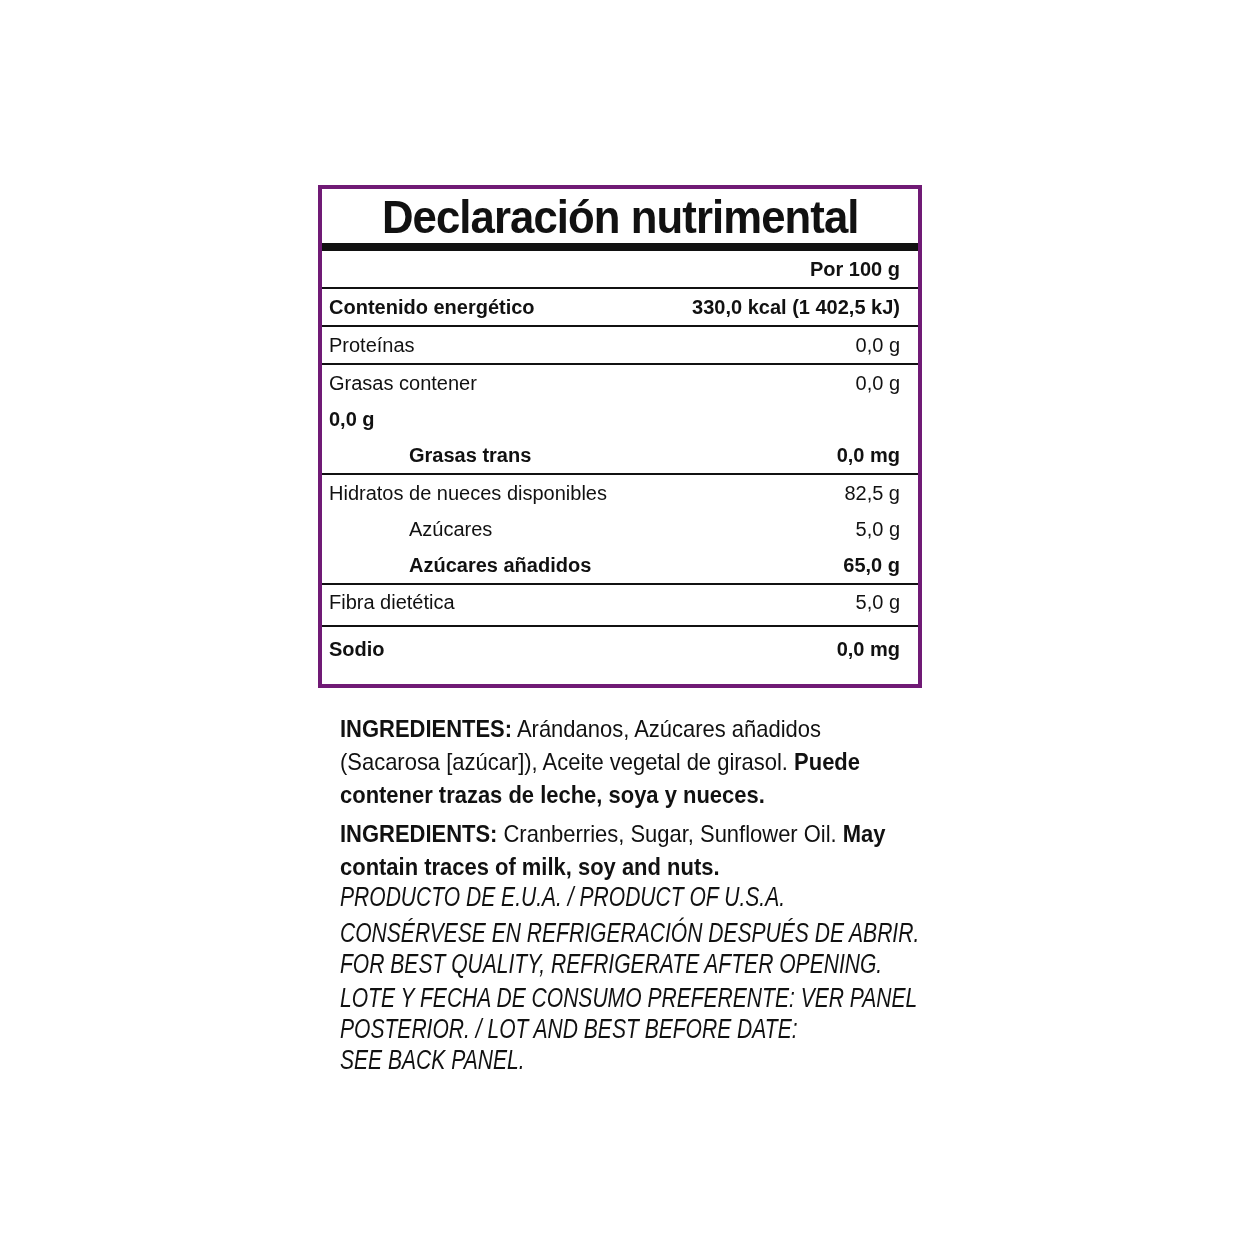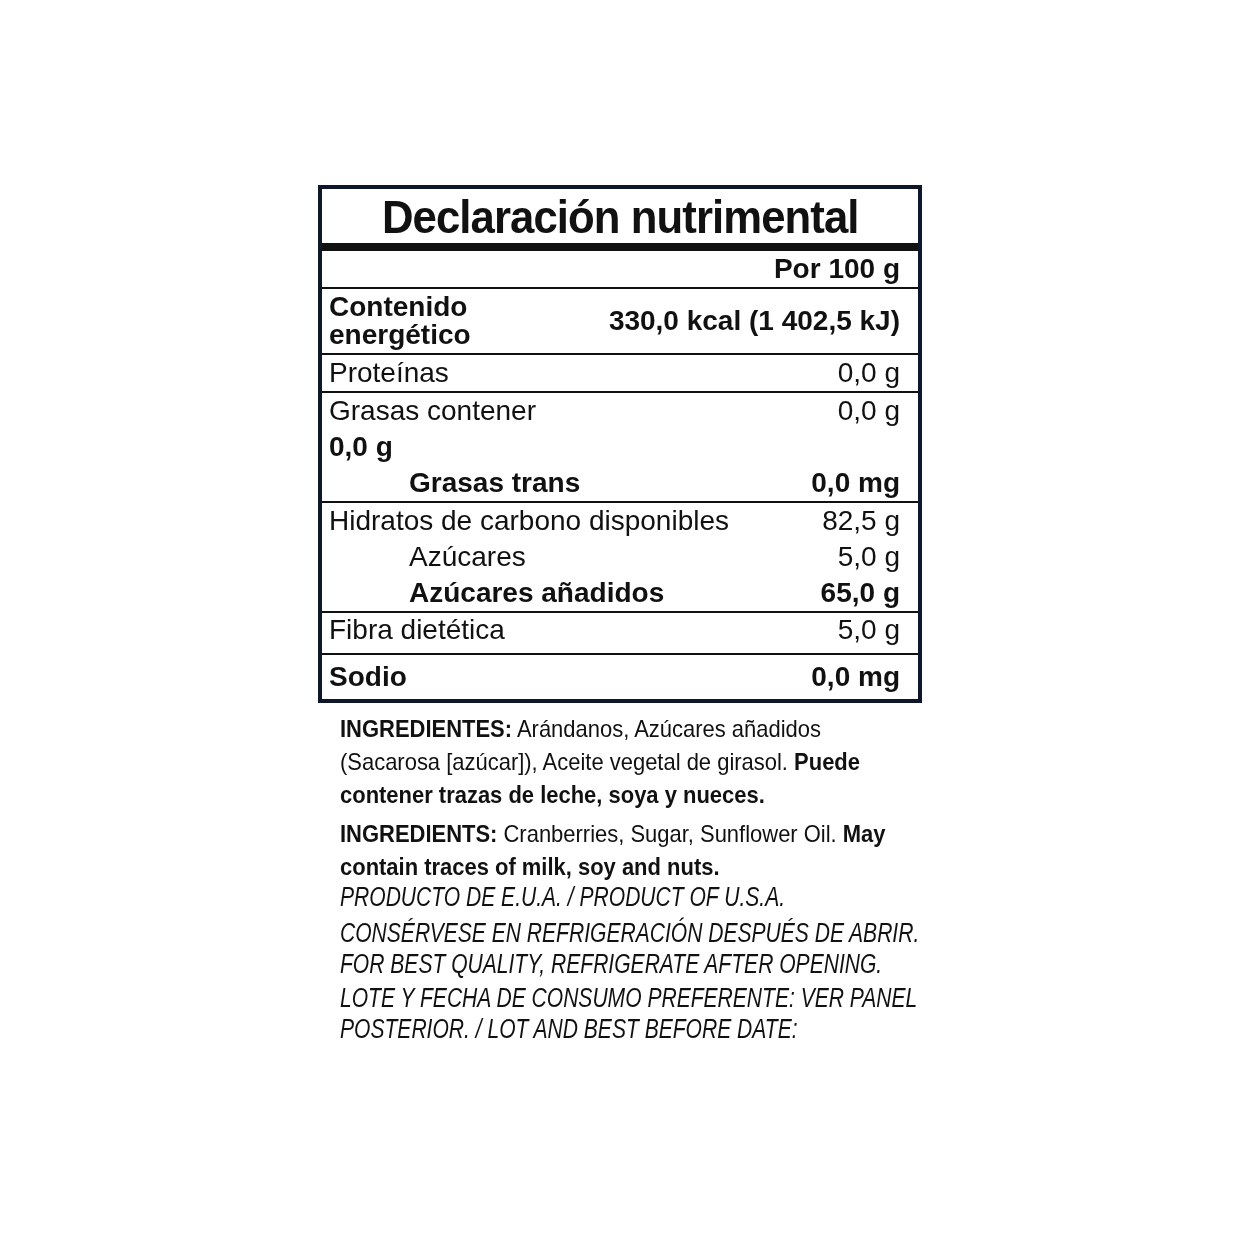--- a/index.html
+++ b/index.html
@@ -10,48 +10,48 @@
     color:#111111;
     position:relative;
     overflow:hidden;
   }
   .page { position:absolute; inset:0; }
 
   
   .ntable {
     position:absolute; left:318px; top:185px; width:604px;
     box-sizing:border-box;
-    border:4px solid #0f172a;
+    border:4px solid #701a75;
     background:#ffffff;
   }
   .tbl-title { text-align:center; padding:4px 0 0 0; height:50px; }
   .tbl-title .fit {
     display:inline-block; font-weight:bold; font-size:47px; line-height:48px;
     letter-spacing:-1px; white-space:nowrap;
     transform:scaleX(0.93); transform-origin:50% 50%;
   }
   .sep { border-top:2px solid #111111; height:0; }
   .sep.thick { border-top:6px solid #111111; }
 
   .envase { padding:3px 0 4px 6px; height:30px; }
   .envase .fit {
     display:inline-block; font-weight:bold; font-size:27px; line-height:30px;
     white-space:nowrap; transform:scaleX(0.80); transform-origin:0 50%;
   }
 
   .row {
-    display:flex; justify-content:space-between; align-items:center;
+    display:flex; justify-content:space-between; align-items:flex-start;
     padding:4px 18px 4px 7px;
-    font-size:28px; line-height:28px;
+    font-size:20px; line-height:28px;
   }
   .row.bold { font-weight:bold; }
   .row.indent .nname { padding-left:80px; }
   .row.header-row { justify-content:flex-end; font-weight:bold; }
   .row.short { padding-top:3px; padding-bottom:9px; }
-  .row.tall { padding-top:8px; padding-bottom:8px; }
+  .row.tall { padding-top:8px; padding-bottom:21px; }
   .nvalue { white-space:nowrap; }
 
   
   .ing {
     position:absolute; left:340px; width:632px;
     font-size:24px; line-height:33px;
     transform:scaleX(0.915); transform-origin:0 0;
     margin:0;
   }
   .ing b { font-weight:bold; }
@@ -115,21 +115,21 @@
     </div>
 
     <div class="row bold indent">
       <span class="nname">Grasas trans</span>
       <span class="nvalue">0,0 mg</span>
     </div>
 
     <div class="sep"></div>
 
     <div class="row">
-      <span class="nname">Hidratos de carbono disponibles</span>
+      <span class="nname">Hidratos de nueces disponibles</span>
       <span class="nvalue">82,5 g</span>
     </div>
 
     <div class="row indent">
       <span class="nname">Azúcares</span>
       <span class="nvalue">5,0 g</span>
     </div>
 
     <div class="row bold indent">
       <span class="nname">Azúcares añadidos</span>
@@ -165,15 +165,16 @@
   </div>
 
   <div class="fgroup fg-storage">
     <div class="fline"><span>CONSÉRVESE EN REFRIGERACIÓN DESPUÉS DE ABRIR.</span></div>
     <div class="fline"><span>FOR BEST QUALITY, REFRIGERATE AFTER OPENING.</span></div>
   </div>
 
   <div class="fgroup fg-lot">
     <div class="fline"><span>LOTE Y FECHA DE CONSUMO PREFERENTE: VER PANEL</span></div>
     <div class="fline"><span>POSTERIOR. / LOT AND BEST BEFORE DATE:</span></div>
+    <div class="fline"><span>SEE BACK PANEL.</span></div>
   </div>
 
 </div>
 
 </body></html>

